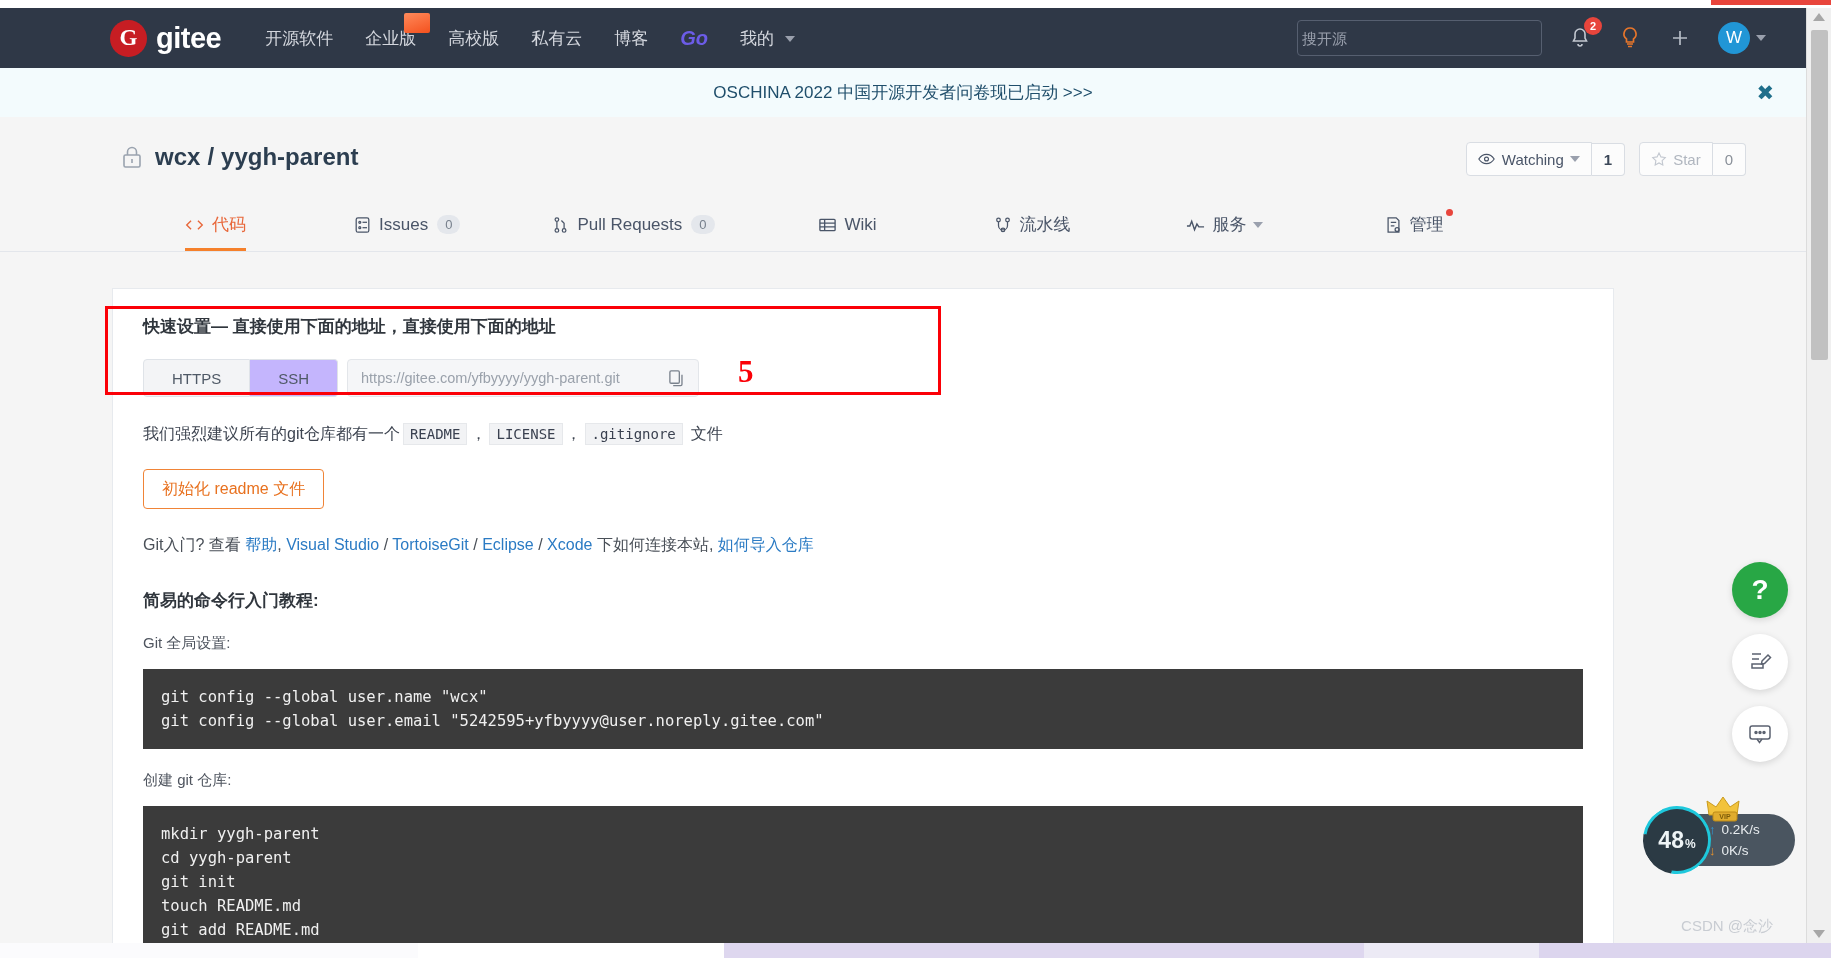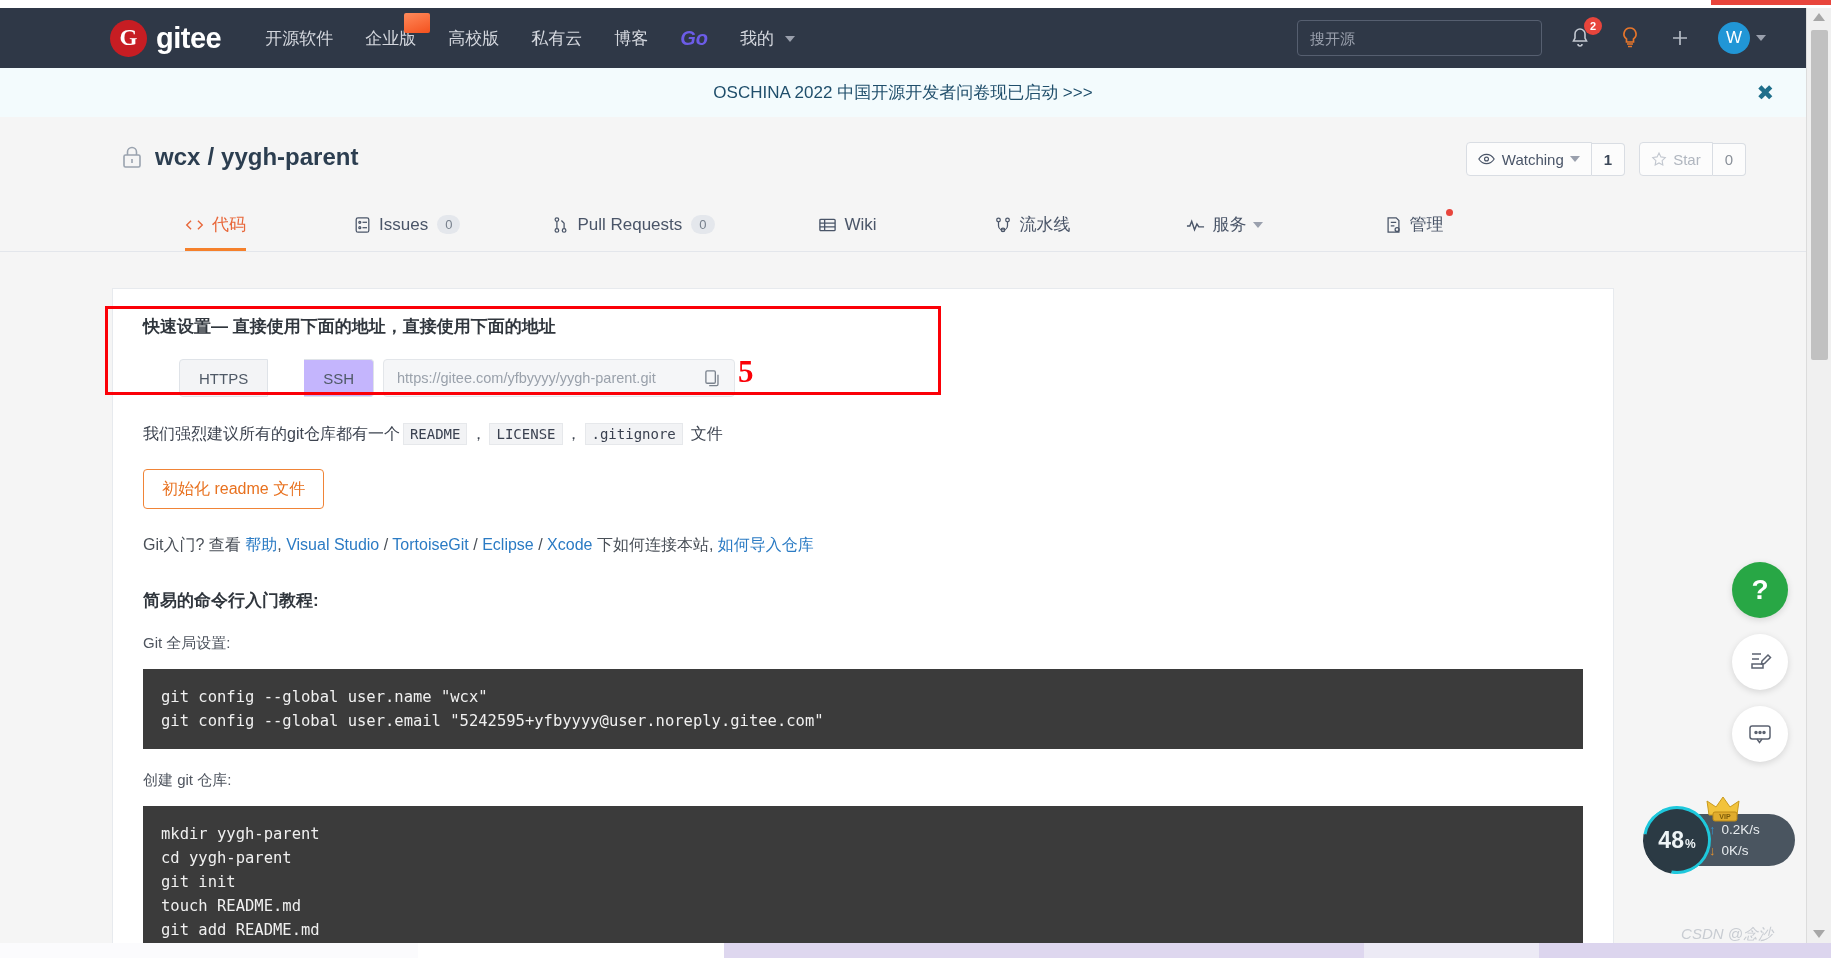--- a/index.html
+++ b/index.html
@@ -47,21 +47,21 @@
   }
   .caret {
     display:inline-block; width:0;height:0; margin-left:6px;
     border-left:5px solid transparent; border-right:5px solid transparent;
     border-top:6px solid #9aa0ad; vertical-align:middle;
   }
   .header-right { margin-left:auto; display:flex; align-items:center; margin-right:40px; }
   .search-box {
     width:245px; height:36px; border:1px solid #565f70; border-radius:4px;
     background:transparent; color:#5eead4; font-size:15px;
-    padding:0 12px; outline:none;
+    padding:0 4px; outline:none;
   }
   .search-box::placeholder { color:#9aa0ad; }
   .icon-btn { margin-left:26px; position:relative; cursor:pointer; display:flex; align-items:center; }
   .bell-badge {
     position:absolute; top:-9px; right:-10px; background:#e8453c; color:#fff;
     font-size:11px; font-weight:bold; border-radius:9px; min-width:18px; height:18px;
     display:flex; align-items:center; justify-content:center; padding:0 4px;
   }
   .avatar {
     width:32px;height:32px;border-radius:50%;background:#2196d6;color:#fff;
@@ -133,22 +133,22 @@
     position:absolute; left:112px; top:36px; width:1502px;
     background:#ffffff; border:1px solid #e7eaee; min-height:680px;
     padding:26px 0 0 0;
   }
   .inner { padding:0 30px; }
 
   .quick-title { font-size:17px; font-weight:bold; color:#30363d; margin-bottom:21px; }
   .clone-row { display:flex; align-items:center; }
   .proto-group { display:flex; }
   .proto {
-    height:38px; display:flex; align-items:center; justify-content:center; padding:0 19px;
-    font-size:15px; color:#4f5966; border:1px solid #dfe3e8; cursor:pointer;margin-left:36px;
+    height:38px; display:flex; align-items:center; justify-content:center; padding:0 28px;
+    font-size:15px; color:#4f5966; border:1px solid #dfe3e8; cursor:pointer;
   }
   .proto.sel { background:#f3f4f6; border-radius:4px 0 0 4px; }
   .proto.unsel { background:#c4b5fd; border-left:none; border-radius:0 4px 4px 0; }
   .url-field {
     margin-left:9px; height:38px; width:352px; background:#f5f6f8; border:1px solid #e3e6ea;
     border-radius:4px; display:flex; align-items:center; padding:0 13px;
     color:#9aa1ab; font-size:14.5px; justify-content:space-between;
   }
   .copy-ic { cursor:pointer; display:flex; }
 
@@ -214,21 +214,21 @@
     font-size:23px; font-weight:bold; transform:rotate(-35deg);
   }
   .speed-num { transform:rotate(35deg); display:flex; align-items:baseline; }
   .speed-pct { font-size:12px; margin-left:1px; }
   .vip-crown {
     position:absolute; left:62px; top:-13px; width:44px;height:30px; z-index:2;
   }
 
   
   .watermark {
-    position:absolute; right:58px; bottom:14px; color:#c8ccd2; font-size:15px; z-index:80;font-style:italic;
+    position:absolute; right:58px; bottom:22px; color:#c8ccd2; font-size:15px; z-index:80;
   }
 
   
   .vscroll {
     position:absolute; top:8px; right:0; width:25px; bottom:15px; background:#f0f0f0;
     border-left:1px solid #dcdcdc; z-index:85;
   }
   .vscroll .arrow-up {
     position:absolute; top:5px; left:50%; transform:translateX(-50%);
     width:0;height:0;border-left:6px solid transparent;border-right:6px solid transparent;

